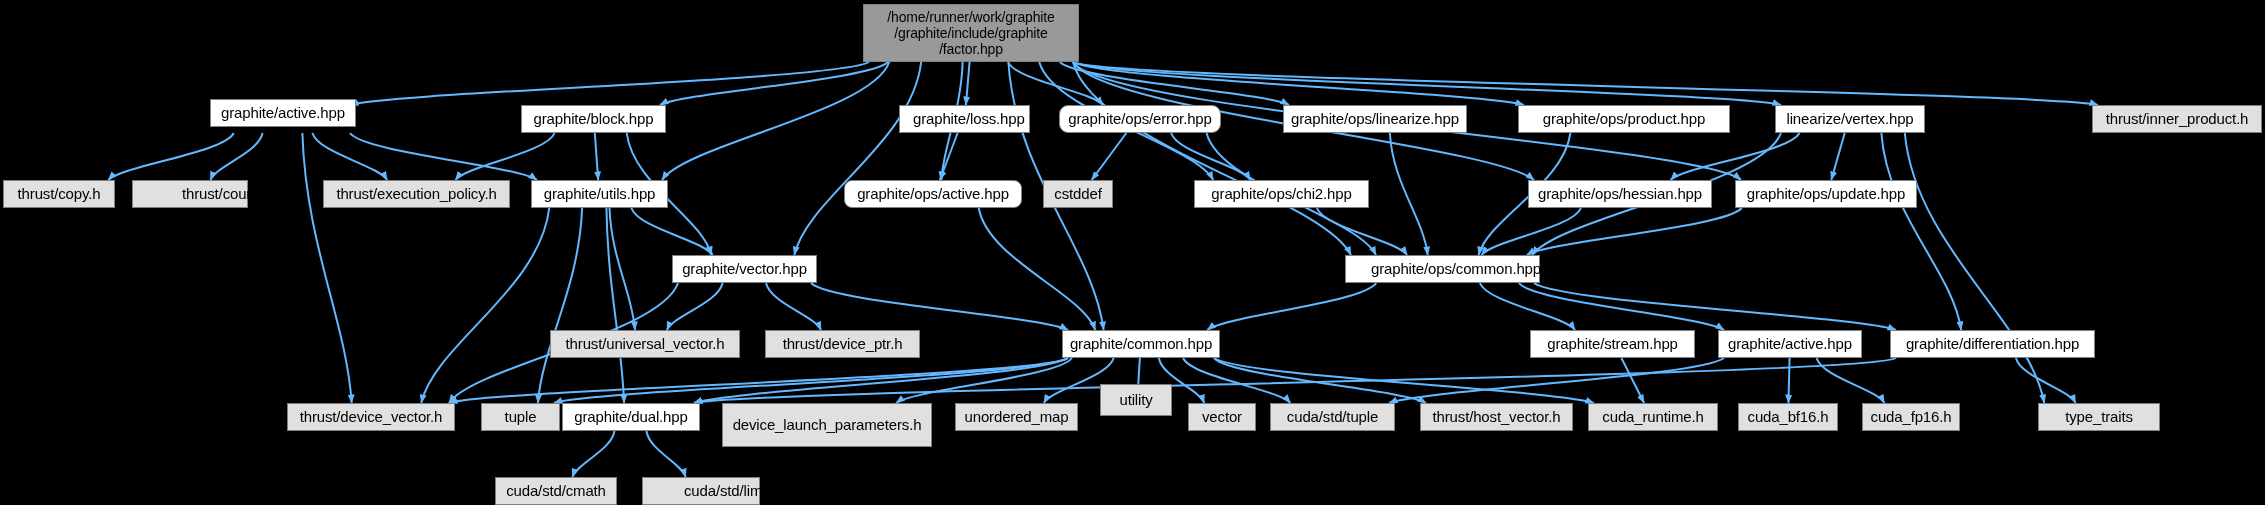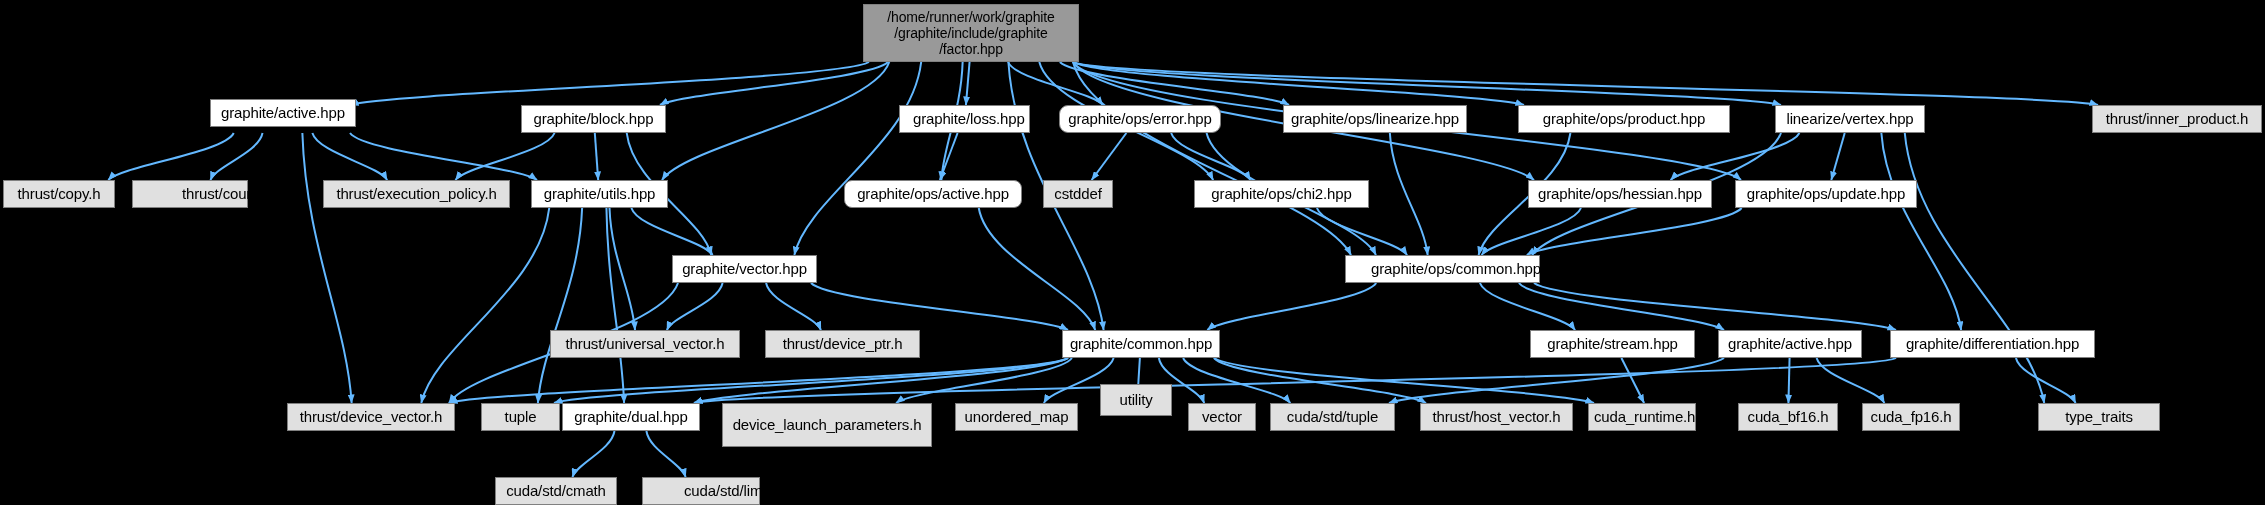--- a/index.html
+++ b/index.html
@@ -166,20 +166,20 @@
       <div class="gnode fill-white" style="left: 1890px; top: 330px; width: 205px; height: 28px;"><span class="gnode-label">graphite/differentiation.hpp</span></div>
       <div class="gnode fill-gray" style="left: 287px; top: 403px; width: 168px; height: 28px;"><span class="gnode-label">thrust/device_vector.h</span></div>
       <div class="gnode fill-gray" style="left: 481px; top: 403px; width: 79px; height: 28px;"><span class="gnode-label">tuple</span></div>
       <div class="gnode fill-white" style="left: 562px; top: 403px; width: 138px; height: 28px;"><span class="gnode-label">graphite/dual.hpp</span></div>
       <div class="gnode fill-gray" style="left: 722px; top: 403px; width: 210px; height: 44px;"><span class="gnode-label">device_launch_parameters.h</span></div>
       <div class="gnode fill-gray" style="left: 955px; top: 403px; width: 123px; height: 28px;"><span class="gnode-label">unordered_map</span></div>
       <div class="gnode fill-gray" style="left: 1100px; top: 384px; width: 72px; height: 32px;"><span class="gnode-label">utility</span></div>
       <div class="gnode fill-gray" style="left: 1188px; top: 403px; width: 68px; height: 28px;"><span class="gnode-label">vector</span></div>
       <div class="gnode fill-gray" style="left: 1270px; top: 403px; width: 125px; height: 28px;"><span class="gnode-label">cuda/std/tuple</span></div>
       <div class="gnode fill-gray" style="left: 1420px; top: 403px; width: 153px; height: 28px;"><span class="gnode-label">thrust/host_vector.h</span></div>
-      <div class="gnode fill-gray" style="left: 1588px; top: 403px; width: 108px; height: 28px;"><span class="gnode-label">cuda_runtime.h</span></div>
+      <div class="gnode fill-gray" style="left: 1588px; top: 403px; width: 130px; height: 28px;"><span class="gnode-label">cuda_runtime.h</span></div>
       <div class="gnode fill-gray" style="left: 1738px; top: 403px; width: 100px; height: 28px;"><span class="gnode-label">cuda_bf16.h</span></div>
       <div class="gnode fill-gray" style="left: 1862px; top: 403px; width: 98px; height: 28px;"><span class="gnode-label">cuda_fp16.h</span></div>
       <div class="gnode fill-gray" style="left: 2038px; top: 403px; width: 122px; height: 28px;"><span class="gnode-label">type_traits</span></div>
       <div class="gnode fill-gray" style="left: 495px; top: 477px; width: 122px; height: 28px;"><span class="gnode-label">cuda/std/cmath</span></div>
       <div class="gnode fill-gray" style="left: 642px; top: 477px; width: 118px; height: 28px; padding-left: 36px;"><span class="gnode-label">cuda/std/limits</span></div>
     </div>
 </div>
 
 </body></html>

